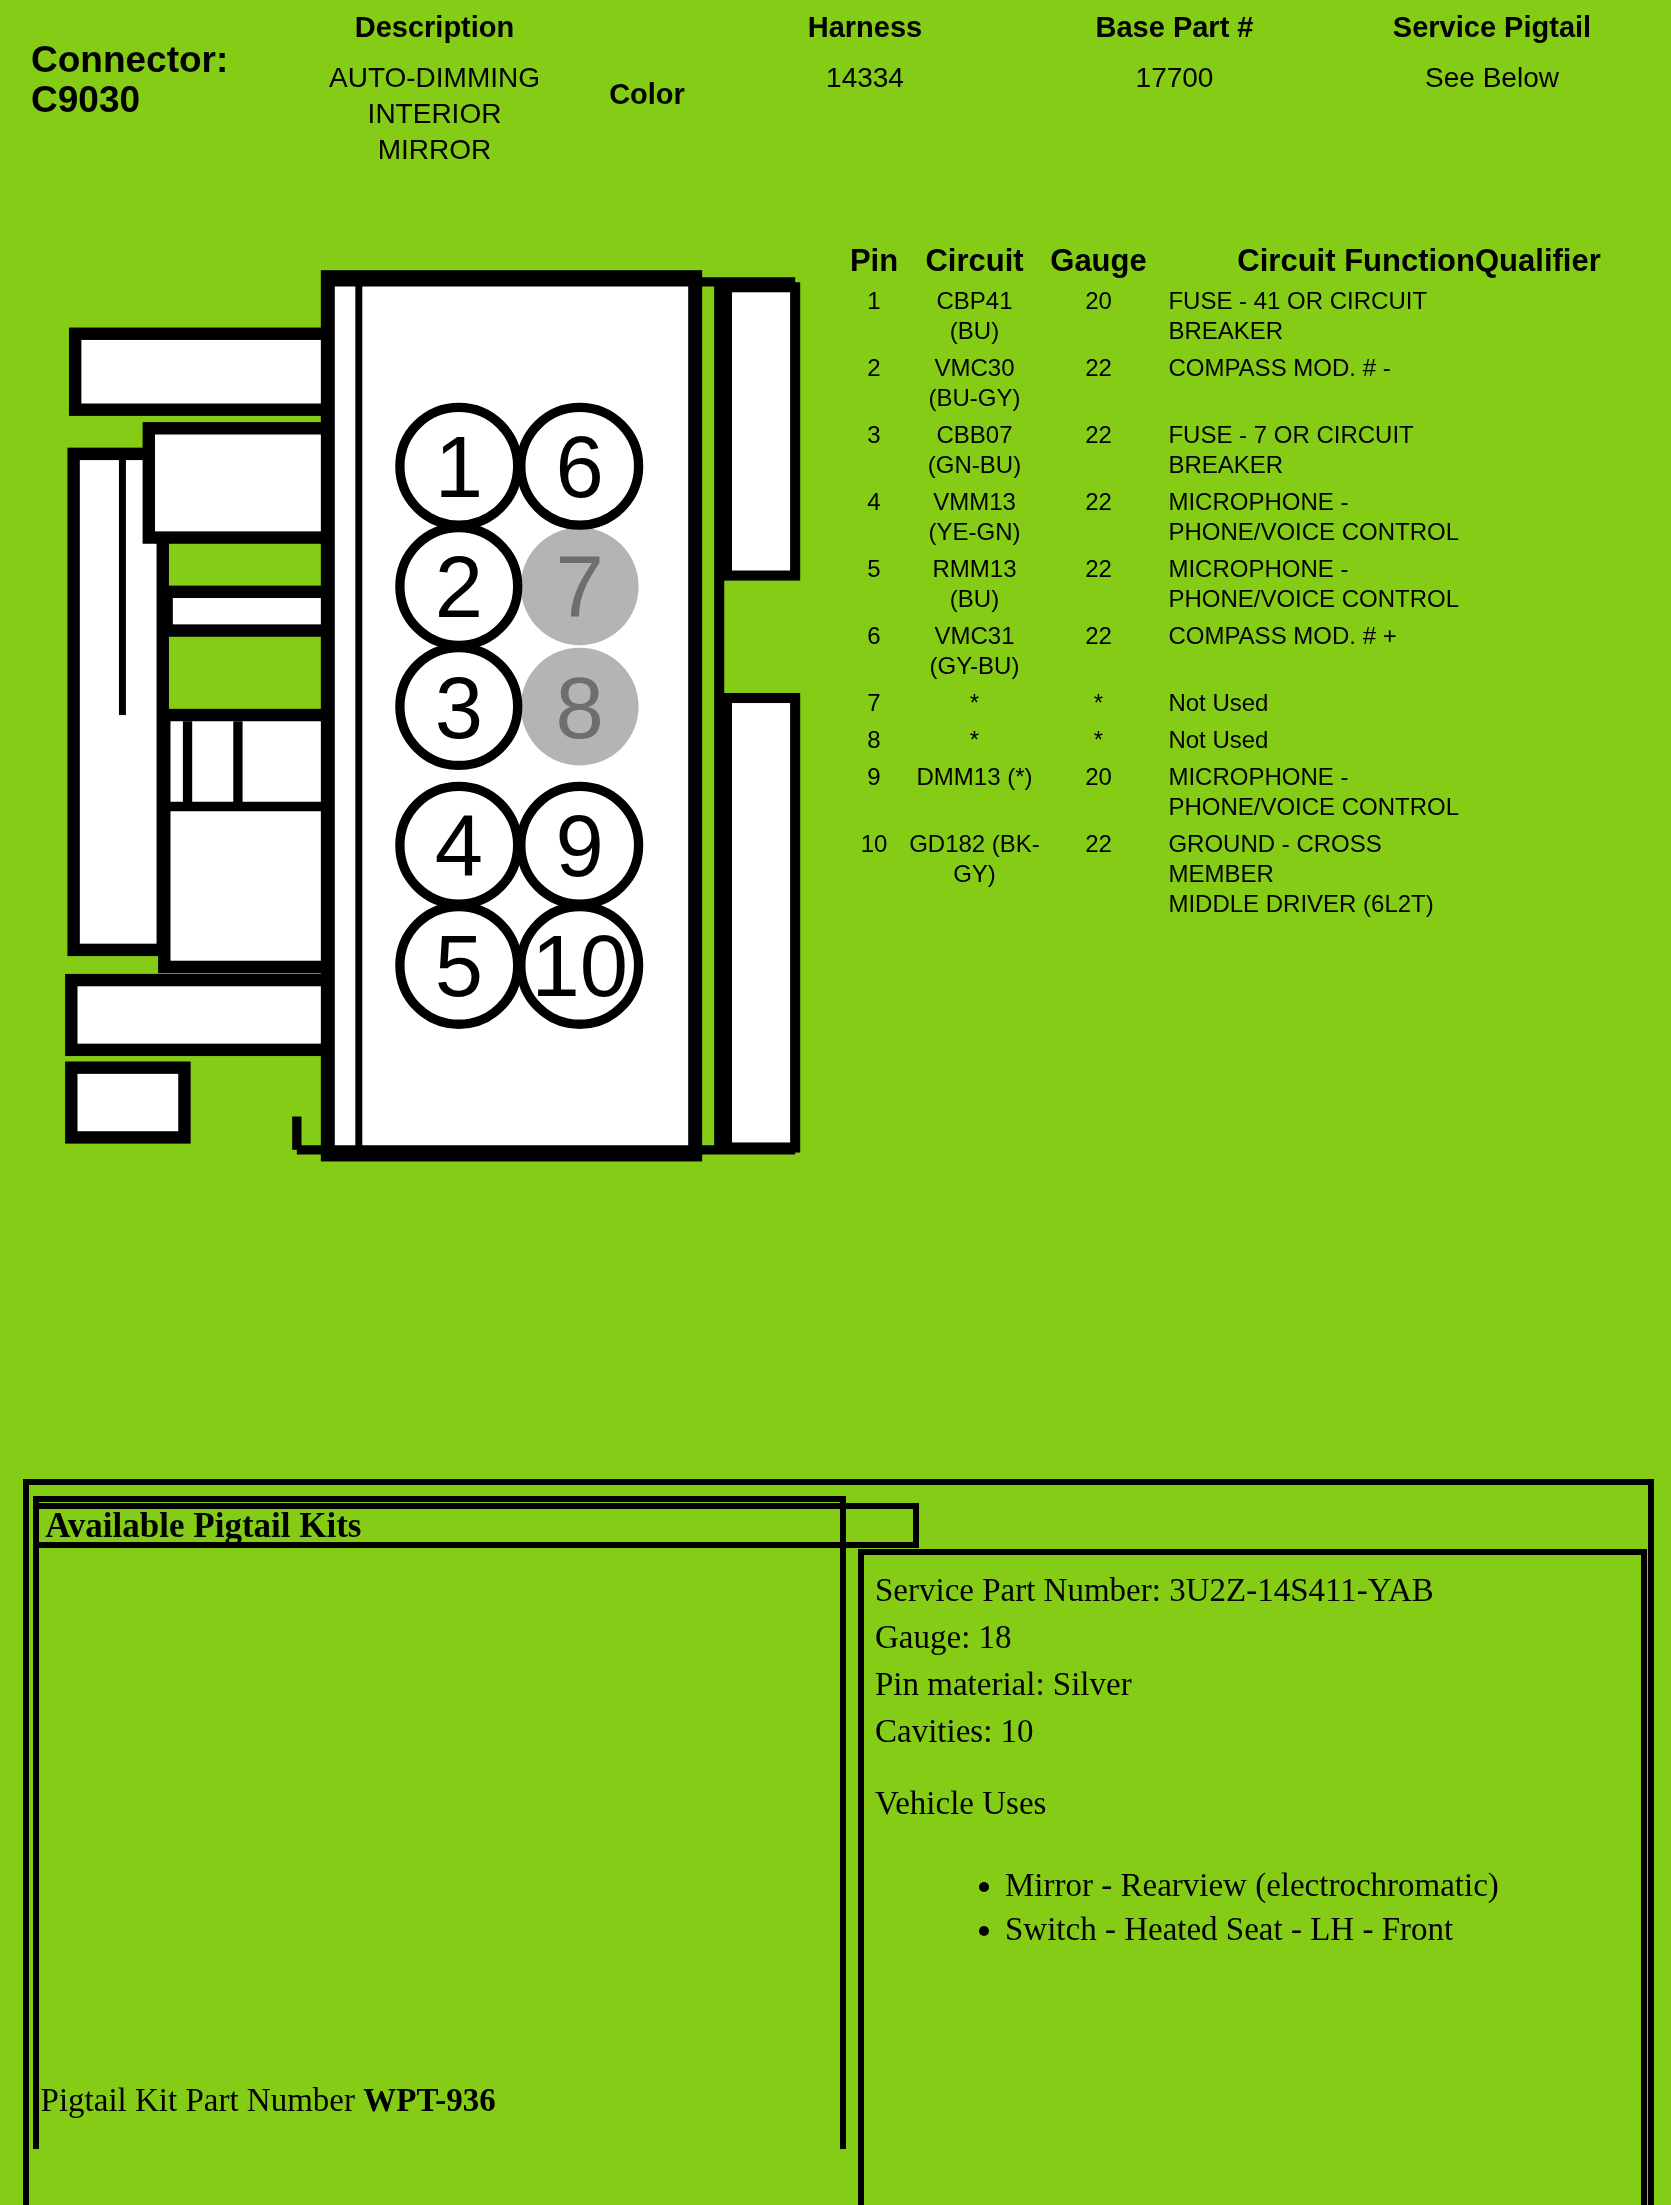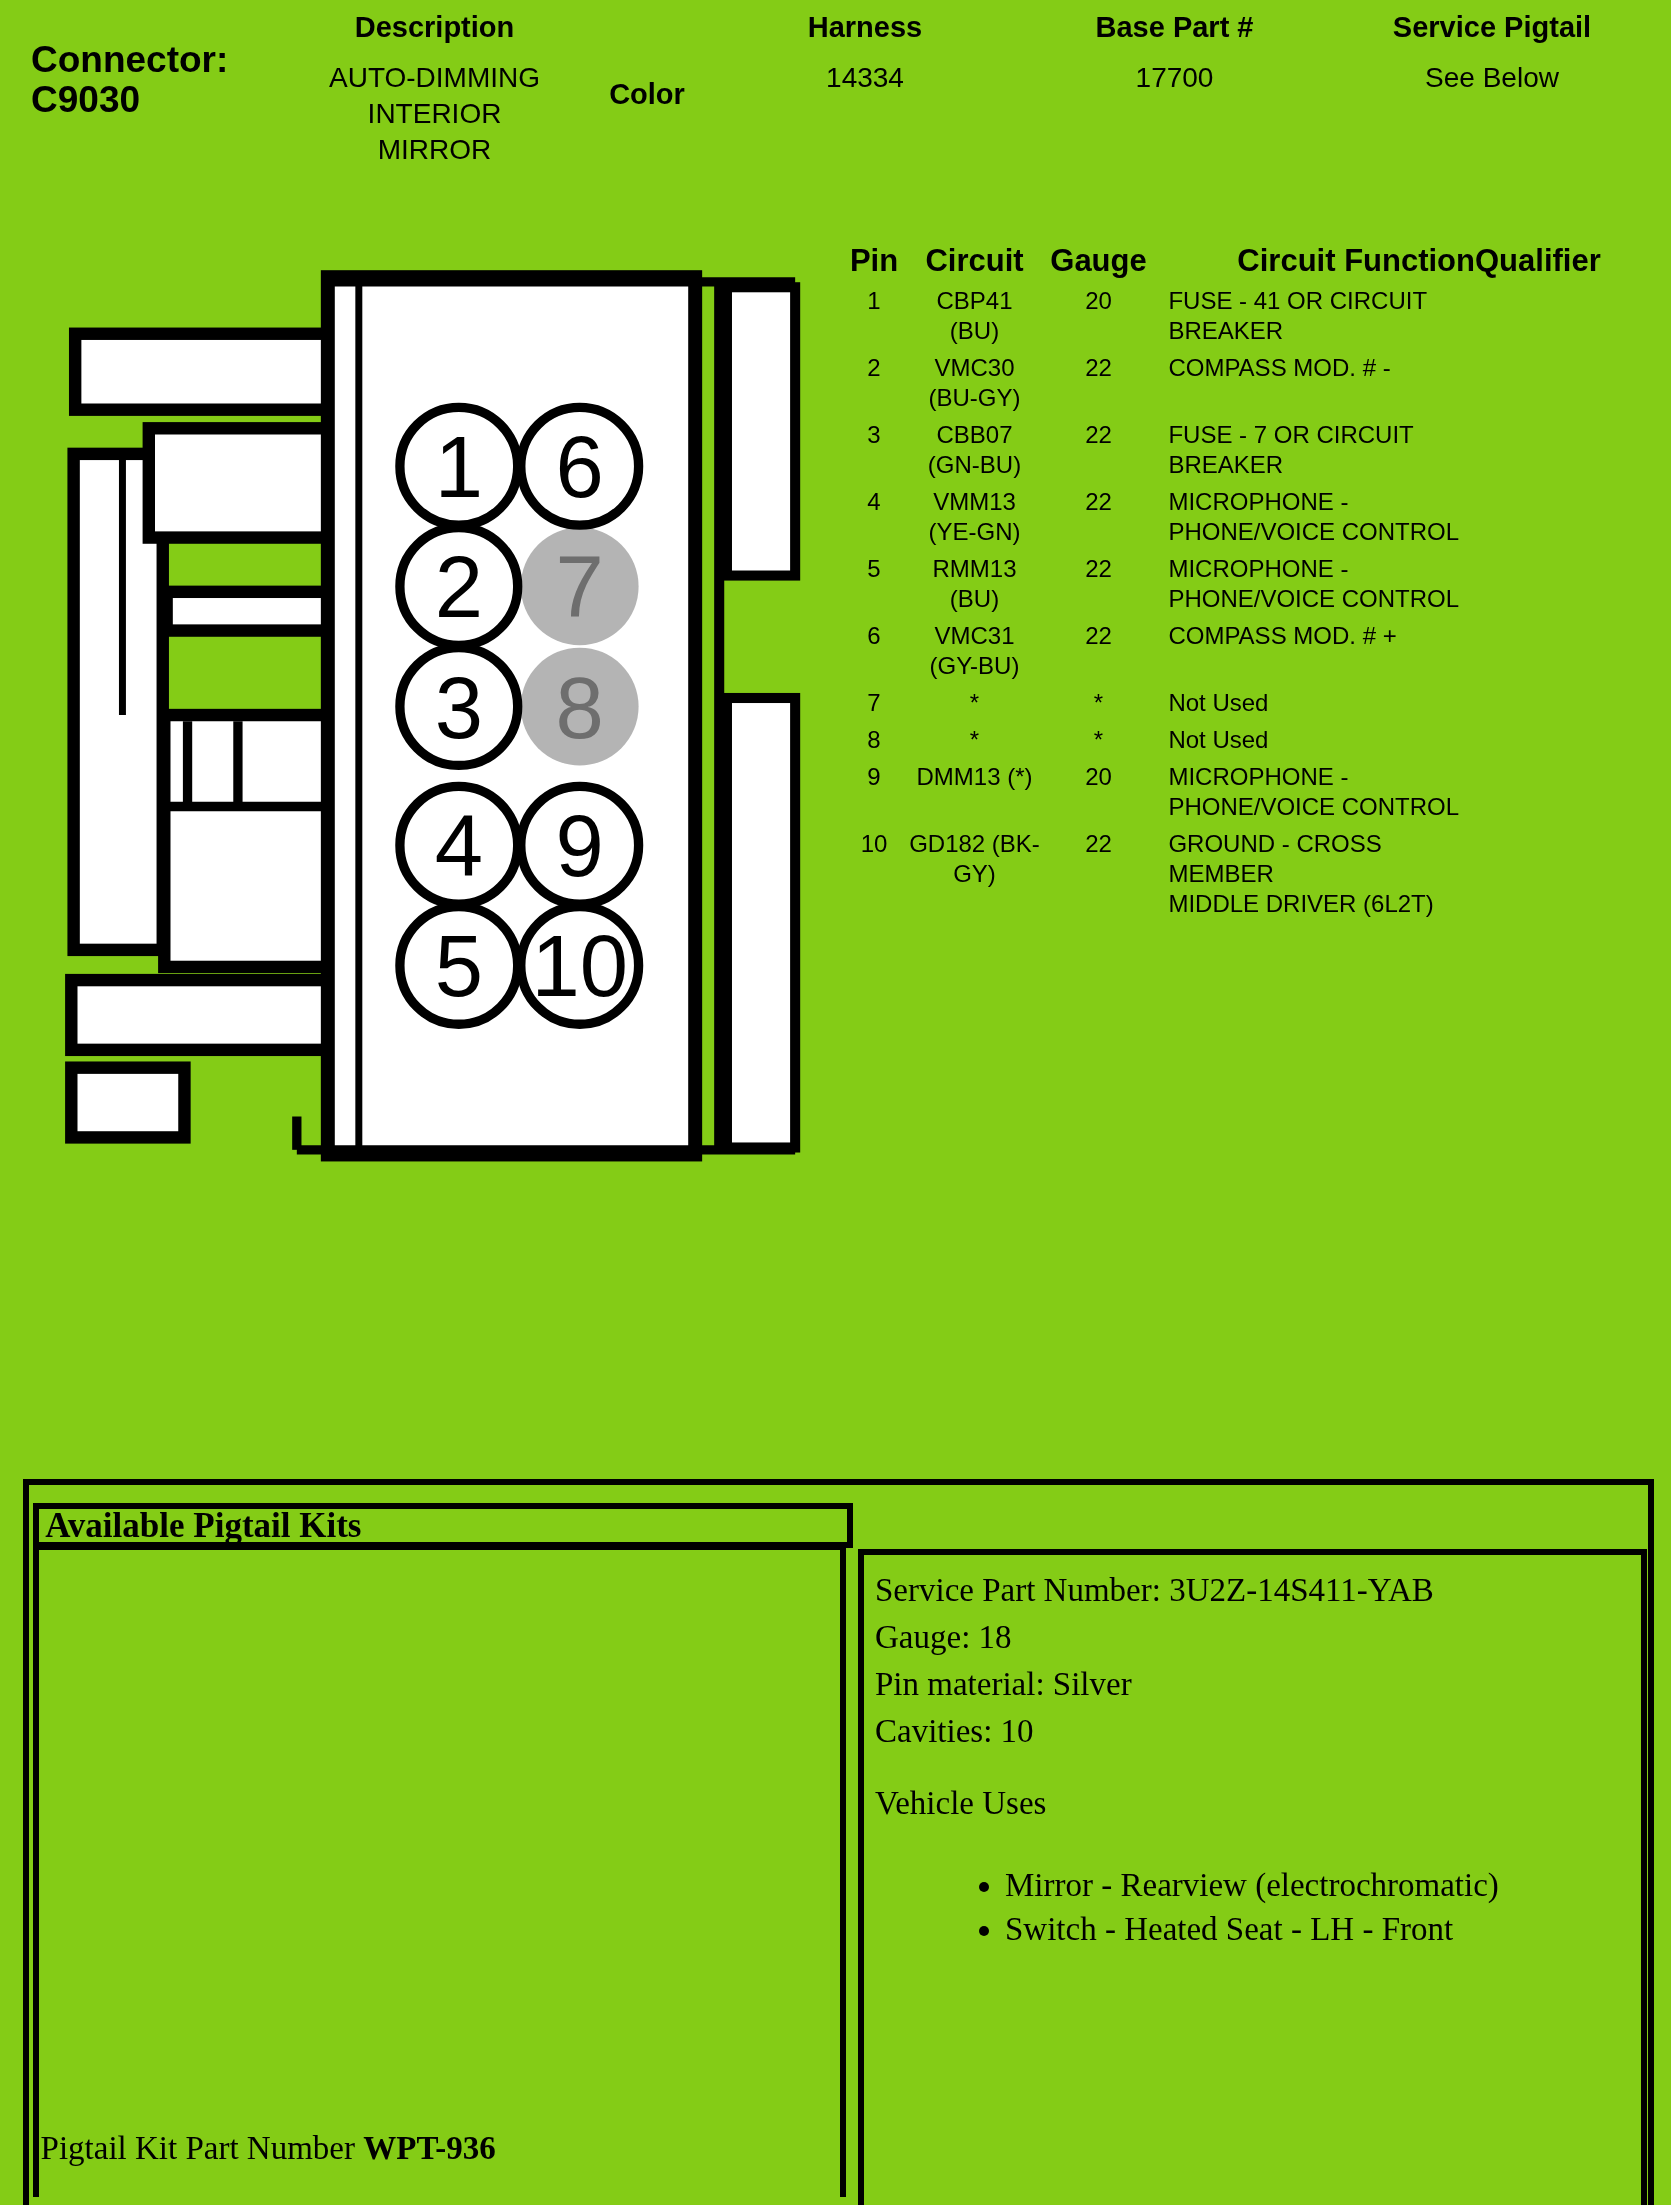--- a/index.html
+++ b/index.html
@@ -34,25 +34,25 @@
   .c-qual { width:174px; text-align:left; flex:none; }
   .thead .c-func { text-align:right; padding-left:0; }
 
   
   #diagram { left:62px; top:264px; }
 
   
   .serif { font-family:"Liberation Serif", serif; }
   #outer-box { left:23px; top:1479px; width:1631px; height:727px;
                border:6.2px solid #000; border-bottom:none; box-sizing:border-box; }
-  #kits-box  { left:33px; top:1503px; width:820px; height:45px;
+  #kits-box  { left:33px; top:1503px; width:886px; height:45px;
                border:6.2px solid #000; box-sizing:border-box; }
   #kits-title { font-family:"Liberation Serif", serif; font-size:35px; font-weight:bold;
                 line-height:33px; padding-left:6.2px; }
-  #left-box  { left:33px; top:1544px; width:813px; height:653px;
+  #left-box  { left:33px; top:1496px; width:813px; height:653px;
                border:6.2px solid #000; border-bottom:none; box-sizing:border-box;font-family:Liberation Serif, serif; }
   #kit-part-line { position:absolute; left:1.6px; top:580px; font-size:33px; white-space:nowrap; }
   #right-box { left:858px; top:1549px; width:789px; height:656px;
                border:6.2px solid #000; border-bottom:none; box-sizing:border-box;
                padding:12.4px 0 0 11px; }
   .detail-line { font-size:33px; line-height:47px; }
   .detail-line b { font-weight:normal; }
   #vehicle-uses-title { font-size:33px; line-height:47px; margin-top:25px; }
   #vehicle-uses-list { margin:36px 0 0 0; padding-left:130px; }
   #vehicle-uses-list li { font-size:33px; line-height:44px; }

